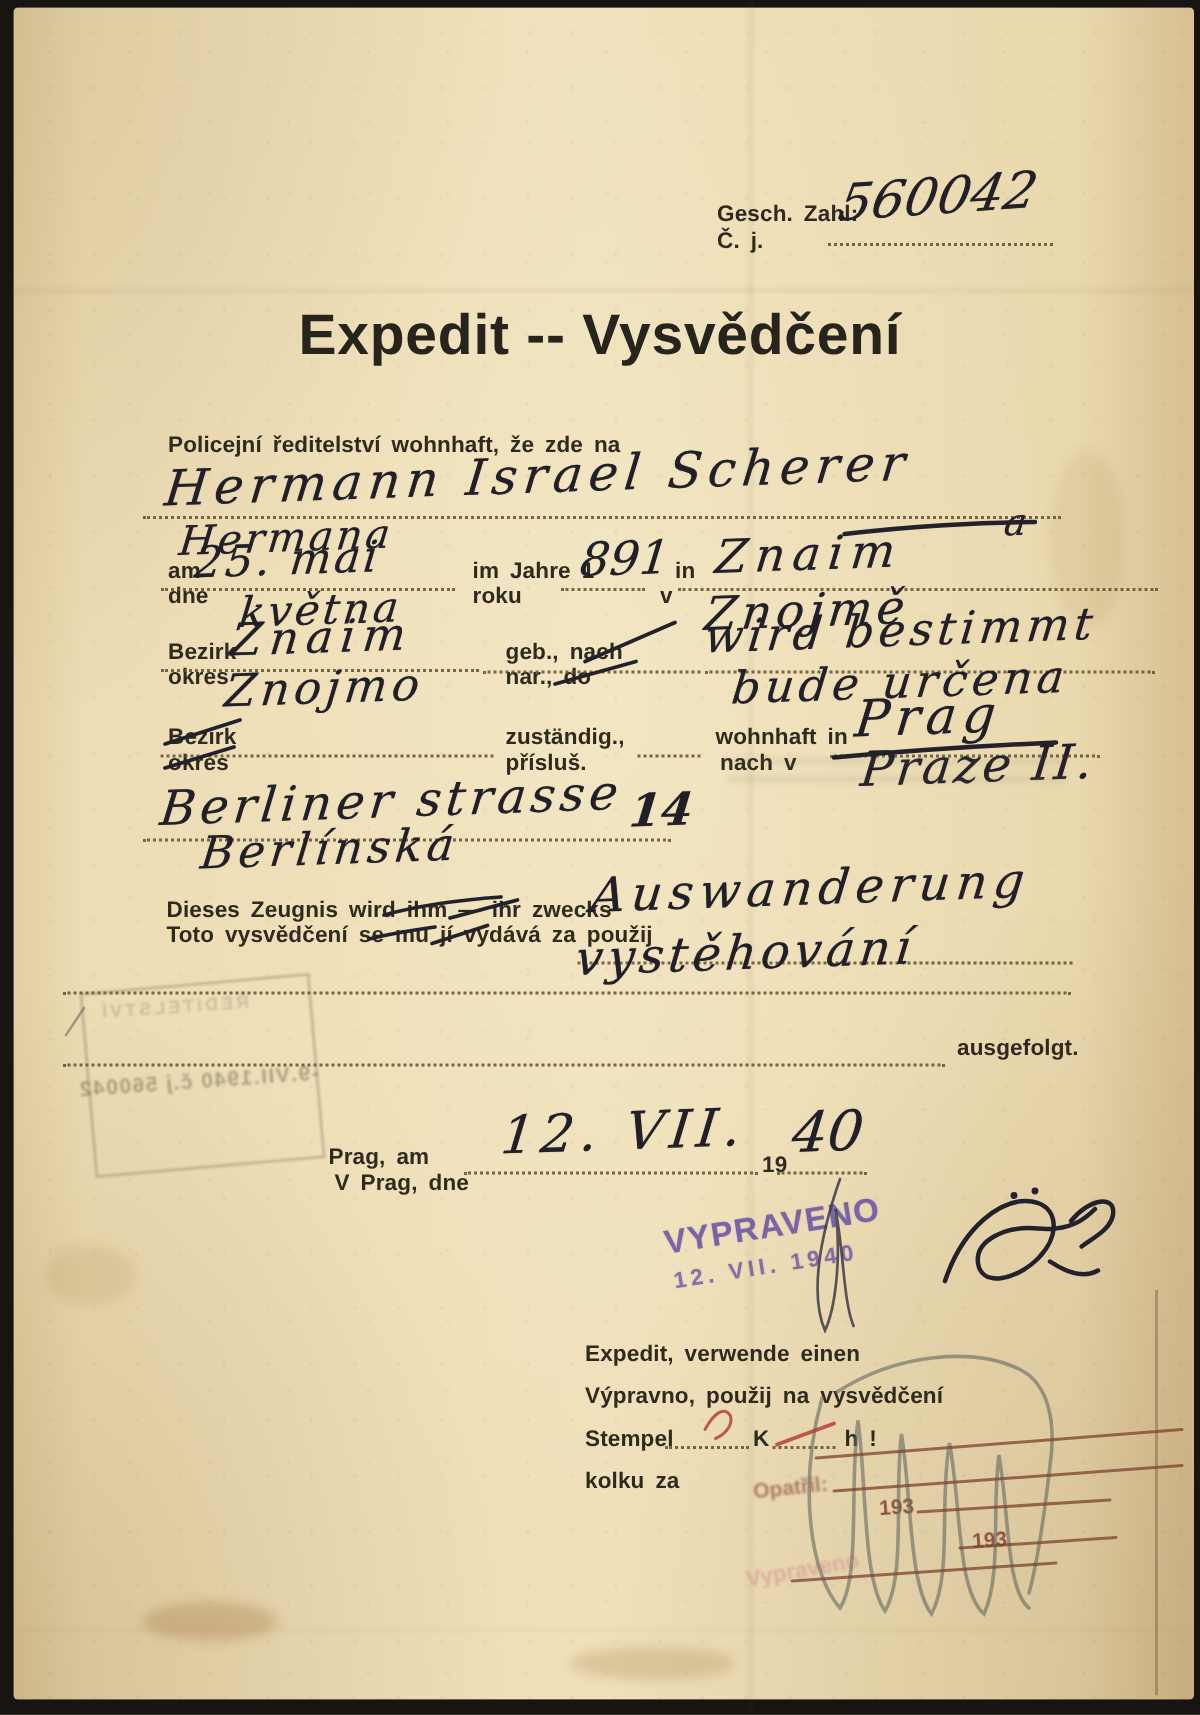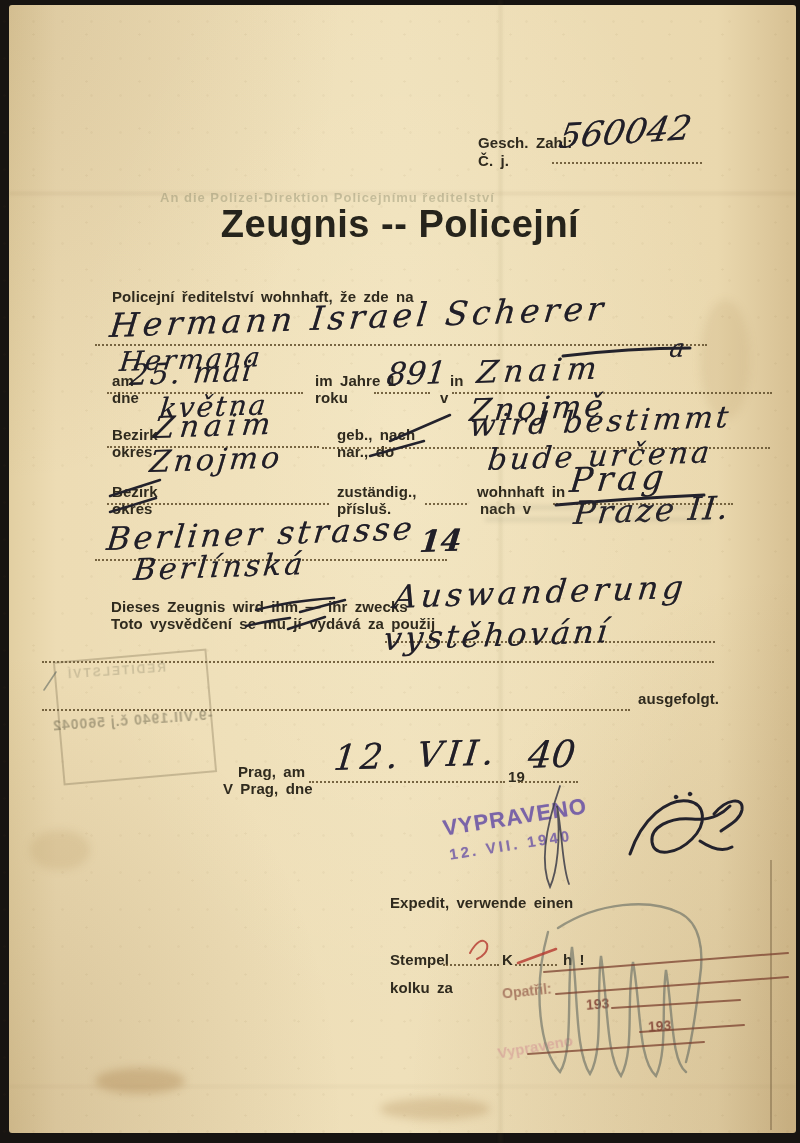--- a/index.html
+++ b/index.html
@@ -51,23 +51,22 @@
   <div class="stain" style="left:95px;top:1068px;width:90px;height:26px;background:rgba(150,105,45,.28)"></div>
   <div class="stain" style="left:380px;top:1098px;width:110px;height:22px;background:rgba(150,105,45,.22)"></div>
   <div class="stain" style="left:30px;top:830px;width:60px;height:40px;background:rgba(150,105,45,.12)"></div>
   <div class="stain" style="left:700px;top:300px;width:50px;height:120px;background:rgba(150,105,45,.10)"></div>
 
   <div class="lbl" style="left:478px;top:134px">Gesch. Zahl:</div>
   <div class="lbl" style="left:478px;top:152px">Č. j.</div>
   <div class="hw" style="left:556px;top:116px;font-size:34px;transform:skewX(-14deg) rotate(-4deg)">560042</div>
   <div class="dots" style="left:552px;top:162px;width:150px"></div>
 
-  <div class="ghost" style="left:160px;top:190px;width:480px;font-size:13px;letter-spacing:1px">An die Polizei-Direktion  Policejnímu ředitelství</div>
-
-  <div id="title" style="top:203px">Zeugnis -- Policejní</div>
+
+  <div id="title" style="top:203px">Expedit -- Vysvědčení</div>
 
   <div class="lbl" style="left:112px;top:288px">Policejní ředitelství wohnhaft, že zde na</div>
 
   <div class="hw" style="left:108px;top:306px;font-size:33px;letter-spacing:4px">Hermann Israel Scherer</div>
   <div class="dots" style="left:95px;top:344px;width:612px"></div>
   <div class="hw" style="left:118px;top:346px;font-size:27px;letter-spacing:2px">Hermana</div>
   <div class="hw" style="left:668px;top:334px;font-size:25px">a</div>
 
   <div class="lbl" style="left:112px;top:372px">am</div>
   <div class="lbl" style="left:112px;top:389px">dne</div>
@@ -120,32 +119,33 @@
   <div class="dots" style="left:385px;top:641px;width:330px"></div>
   <div class="hw" style="left:382px;top:620px;font-size:32px;letter-spacing:3px">vystěhování</div>
   <div class="dots" style="left:42px;top:661px;width:672px"></div>
   <div class="lbl" style="left:638px;top:690px">ausgefolgt.</div>
   <div class="dots" style="left:42px;top:709px;width:588px"></div>
 
   <div style="position:absolute;left:58px;top:655px;width:150px;height:120px;border:2px solid rgba(125,112,80,.35);transform:rotate(-5deg);filter:blur(.6px)"></div>
   <div class="ghost mirror" style="left:66px;top:664px;font-size:12px;letter-spacing:2px;color:rgba(115,112,85,.28)">ŘEDITELSTVÍ</div>
   <div class="ghost mirror" style="left:52px;top:712px;font-size:14px;letter-spacing:1px;color:rgba(105,100,75,.5)">-9.VII.1940 č.j 560042</div>
 
-  <div class="lbl" style="left:238px;top:763px">Prag, am</div>
+  <div class="lbl" style="left:219px;top:763px">Prag, am</div>
   <div class="lbl" style="left:223px;top:780px">V Prag, dne</div>
   <div class="hw" style="left:332px;top:738px;font-size:35px;letter-spacing:4px">12. VII.</div>
   <div class="dots" style="left:309px;top:781px;width:196px"></div>
   <div class="lbl" style="left:508px;top:768px">19</div>
   <div class="hw" style="left:526px;top:734px;font-size:37px">40</div>
   <div class="dots" style="left:518px;top:781px;width:60px"></div>
 
   <div class="stamp-purple" style="left:441px;top:816px;font-size:22px;letter-spacing:1px">VYPRAVENO</div>
   <div class="stamp-purple" style="left:448px;top:846px;font-size:15px;letter-spacing:3px;opacity:.8">12. VII. 1940</div>
 
   <div class="lbl" style="left:390px;top:894px">Expedit, verwende einen</div>
+  <div class="lbl" style="left:390px;top:922px">Výpravno, použij na vysvědčení</div>
   <div class="lbl" style="left:390px;top:951px">Stempel</div>
   <div class="dots" style="left:443px;top:964px;width:56px"></div>
   <div class="lbl" style="left:502px;top:951px">K</div>
   <div class="dots" style="left:515px;top:964px;width:42px"></div>
   <div class="lbl" style="left:563px;top:951px">h !</div>
   <div class="lbl" style="left:390px;top:979px">kolku za</div>
 
   <div class="mark-brown" style="left:502px;top:983px;font-size:14px;transform:rotate(-6deg);opacity:.55;filter:blur(.7px)">Opatřil:</div>
   <div class="mark-brown" style="left:586px;top:996px;font-size:14px;transform:rotate(-4deg)">193</div>
   <div class="mark-brown" style="left:648px;top:1018px;font-size:14px;transform:rotate(-4deg)">193</div>

